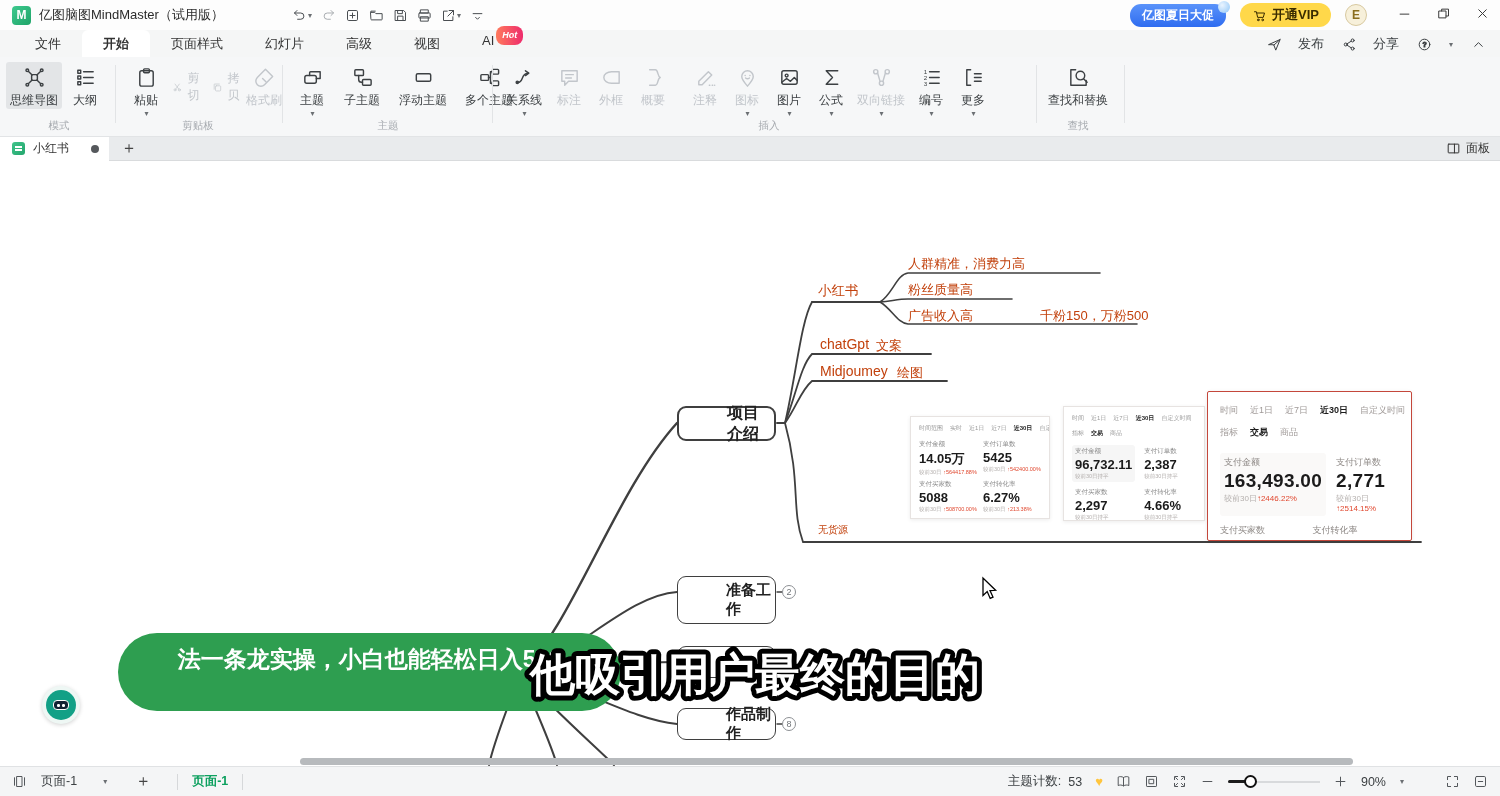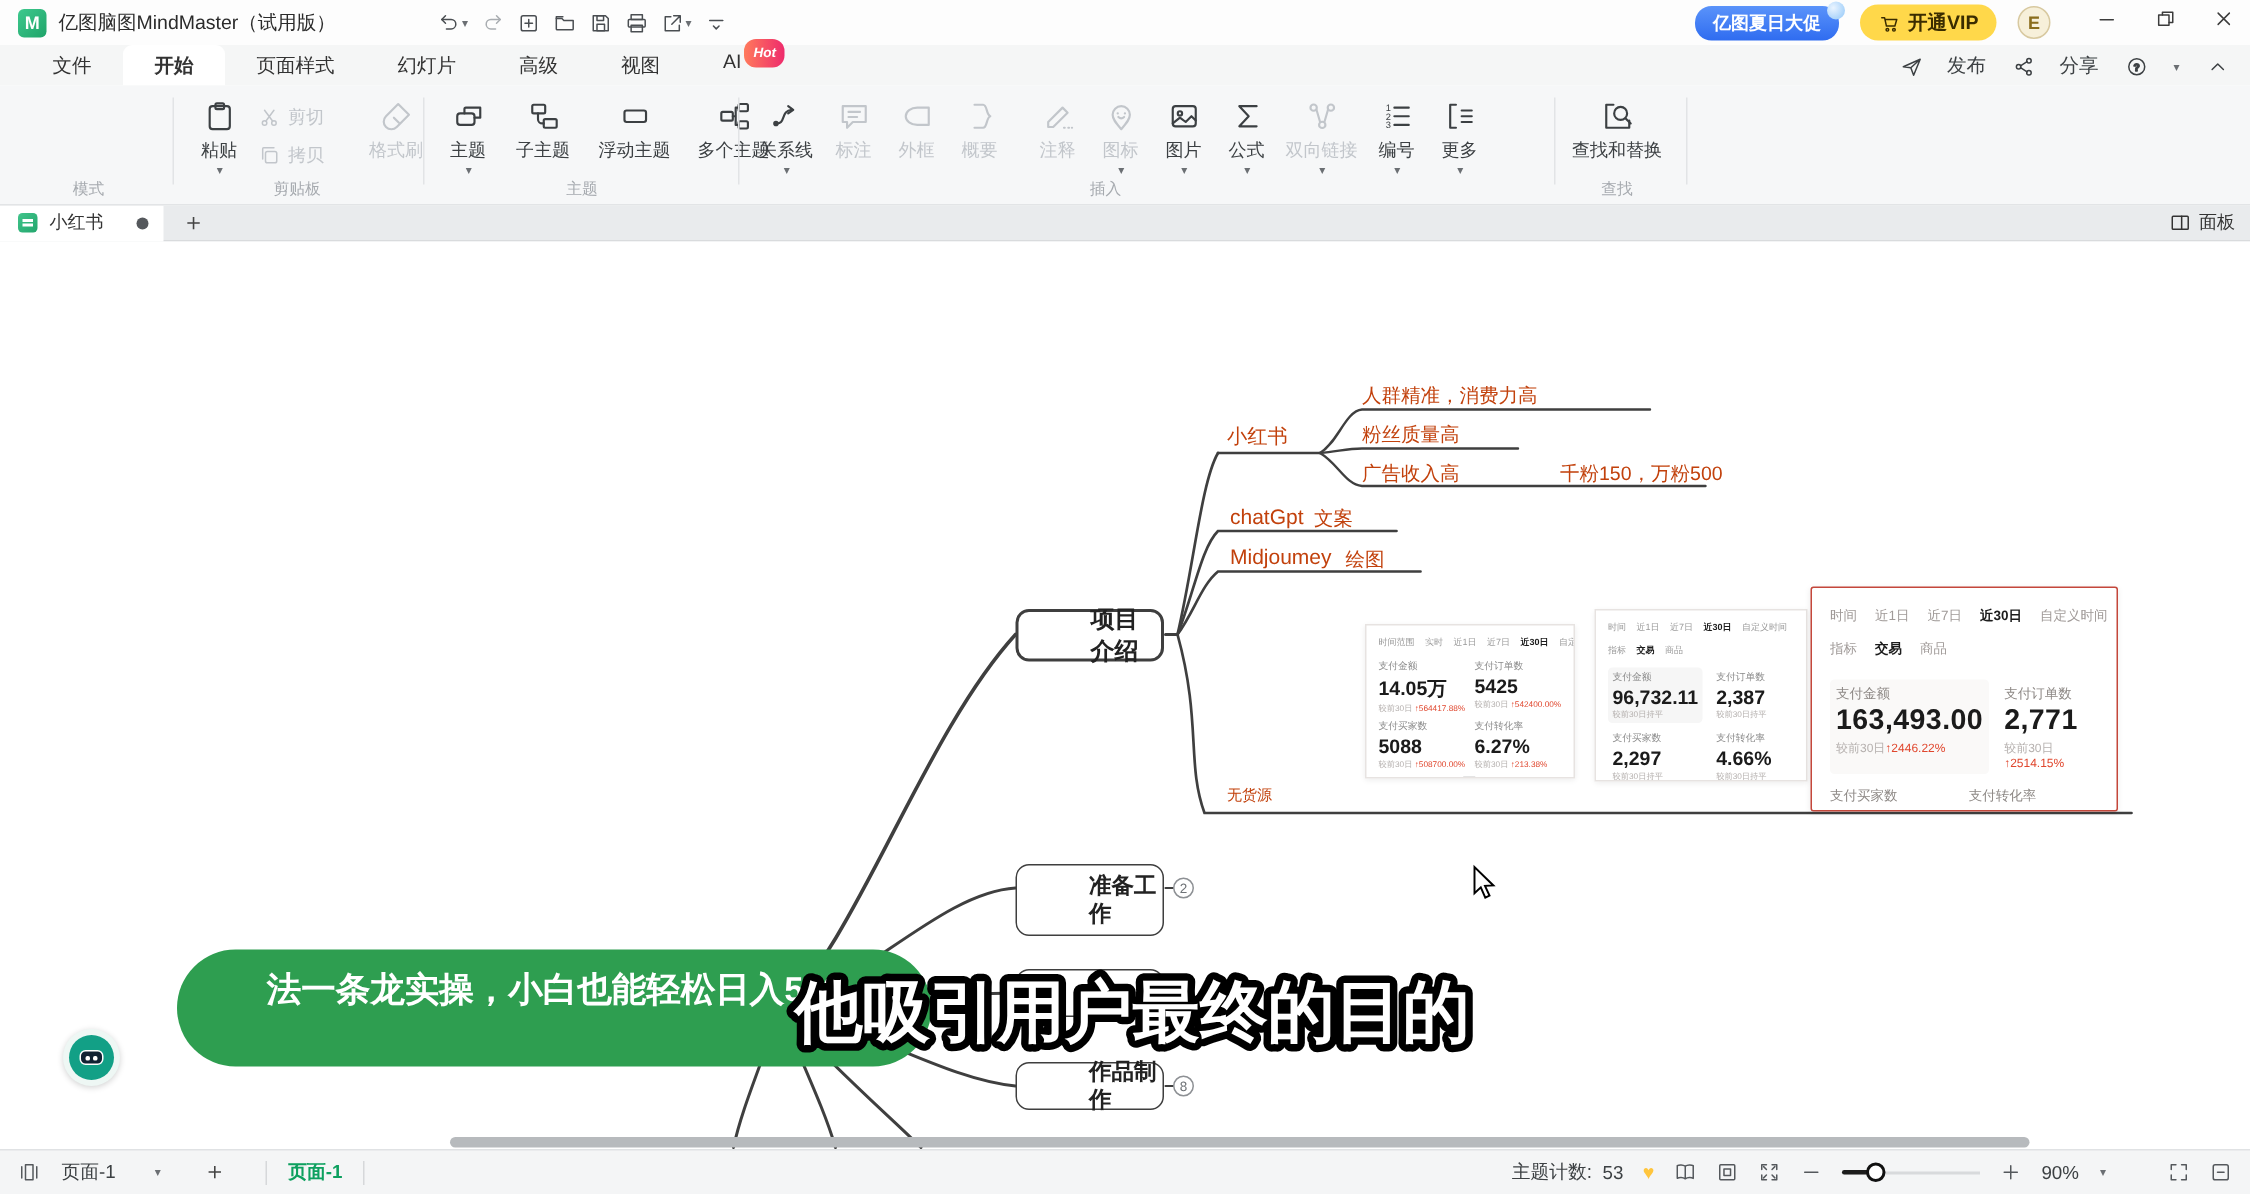--- a/index.html
+++ b/index.html
@@ -30,21 +30,21 @@
   .mr-item { display:flex; align-items:center; gap:16px; font-size:13px; color:#3c4043; margin-left:10px; }
 
   
   .ribbon { height:80px; background:#f6f7f8; border-bottom:1px solid #e2e4e6; position:relative; }
   .rgroup { position:absolute; top:5px; display:flex; align-items:flex-start; }
   .rbtn { display:flex; flex-direction:column; align-items:center; color:#3c4043; padding:4px 3px 0; border-radius:3px; }
   .rbtn .lbl { font-size:12px; margin-top:3px; white-space:nowrap; }
   .rbtn .caret { margin-top:0; }
   .rbtn.sel { background:#e3e5e7; }
   .rbtn.dis, .rrow.dis { color:#c2c6cb; }
-  .rstack { display:flex; flex-direction:column; gap:8px; padding-top:8px; margin:0 4px; }
+  .rstack { display:flex; flex-direction:row; gap:8px; padding-top:8px; margin:0 4px; }
   .rrow { display:flex; align-items:center; gap:5px; font-size:12px; color:#3c4043; }
   .gline { position:absolute; top:8px; height:58px; width:1px; background:#e2e4e6; }
   .glabel { position:absolute; bottom:3px; font-size:10.5px; color:#a6aaaf; text-align:center; }
   svg.ic { width:23px; height:23px; stroke:currentColor; fill:none; stroke-width:1.5; stroke-linecap:round; stroke-linejoin:round; }
   svg.ic text { stroke:none; fill:currentColor; }
   svg.ics { width:15px; height:15px; stroke:currentColor; fill:none; stroke-width:1.6; stroke-linecap:round; stroke-linejoin:round; }
 
   
   .doctabs { height:24px; background:#e9ebed; display:flex; align-items:center; border-bottom:1px solid #d9dbdd; }
   .dtab { height:24px; background:#fff; display:flex; align-items:center; padding:0 10px 0 12px; gap:8px; min-width:100px; }
@@ -224,20 +224,42 @@
       <span class="mr-item">
           <svg class="ics" viewBox="0 0 24 24">
             <path d="M6 15 L12 9 L18 15"></path>
           </svg>
         </span>
     </span>
   </div>
 
   <div class="ribbon">
 
+    <div class="rgroup" style="left:6px">
+      <div class="rbtn sel" style="width:56px">
+        <svg class="ic" viewBox="0 0 24 24">
+            <rect x="9" y="9" width="6" height="6" rx="1"></rect>
+            <path d="M9.5 9.5 L5.5 5.5 M14.5 9.5 L18.5 5.5 M9.5 14.5 L5.5 18.5 M14.5 14.5 L18.5 18.5"></path>
+            <circle cx="4.5" cy="4.5" r="1.4"></circle>
+            <circle cx="19.5" cy="4.5" r="1.4"></circle>
+            <circle cx="4.5" cy="19.5" r="1.4"></circle>
+            <circle cx="19.5" cy="19.5" r="1.4"></circle>
+          </svg>
+        <span class="lbl">思维导图</span>
+      </div>
+      <div class="rbtn" style="width:46px">
+        <svg class="ic" viewBox="0 0 24 24">
+            <path d="M10 6 h10 M10 12 h10 M10 18 h10"></path>
+            <rect x="4" y="4.5" width="3" height="3"></rect>
+            <rect x="4" y="10.5" width="3" height="3"></rect>
+            <rect x="4" y="16.5" width="3" height="3"></rect>
+          </svg>
+        <span class="lbl">大纲</span>
+      </div>
+    </div>
 
     <div class="rgroup" style="left:124px">
       <div class="rbtn" style="width:44px">
         <svg class="ic" viewBox="0 0 24 24">
             <rect x="5" y="5" width="14" height="16" rx="2"></rect>
             <rect x="9" y="3" width="6" height="4" rx="1"></rect>
           </svg>
         <span class="lbl">粘贴</span>
           <span class="caret">▾</span>
       </div>
@@ -404,21 +426,21 @@
     </div>
 
     <div class="gline" style="left:115px"></div>
     <div class="gline" style="left:282px"></div>
     <div class="gline" style="left:492px"></div>
     <div class="gline" style="left:1036px"></div>
     <div class="gline" style="left:1124px"></div>
     <div class="glabel" style="left:6px;width:106px">模式</div>
     <div class="glabel" style="left:122px;width:152px">剪贴板</div>
     <div class="glabel" style="left:290px;width:196px">主题</div>
-    <div class="glabel" style="left:472px;width:530px">插入</div>
+    <div class="glabel" style="left:504px;width:530px">插入</div>
     <div class="glabel" style="left:1042px;width:72px">查找</div>
   </div>
 
   <div class="doctabs">
     <div class="dtab">
       <span class="docic"></span>
       <span class="tname">小红书</span>
       <span class="dot"></span>
     </div>
     <span class="newtab">＋</span>

